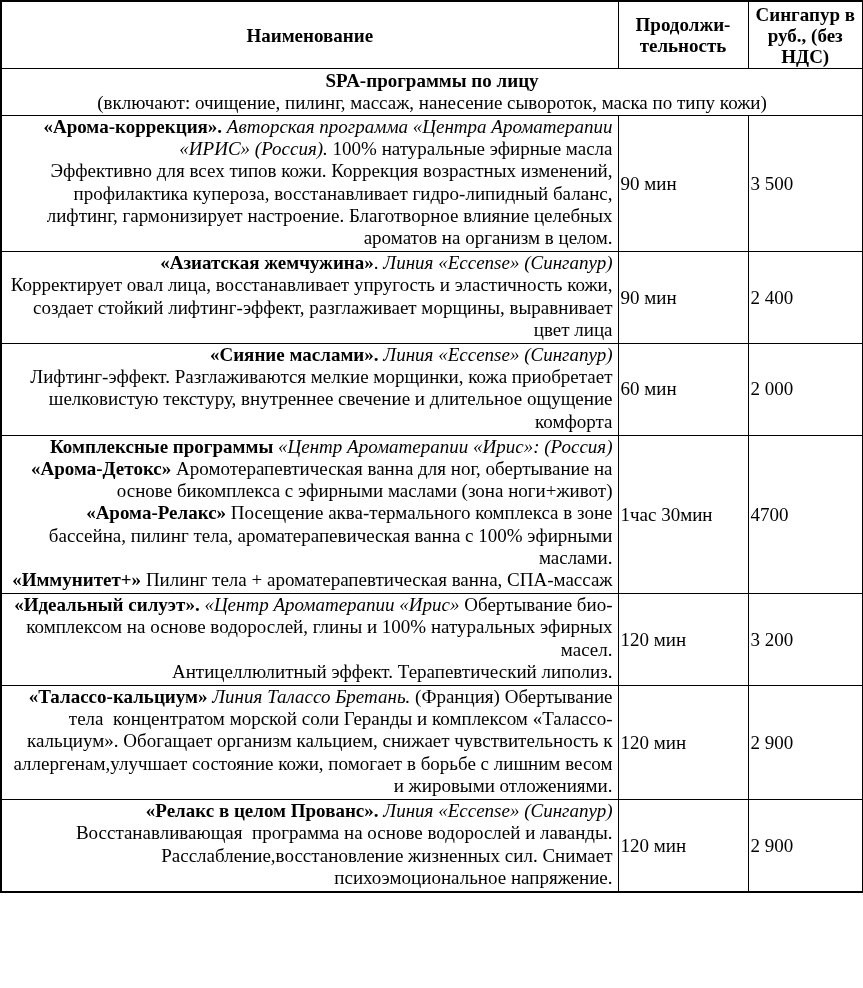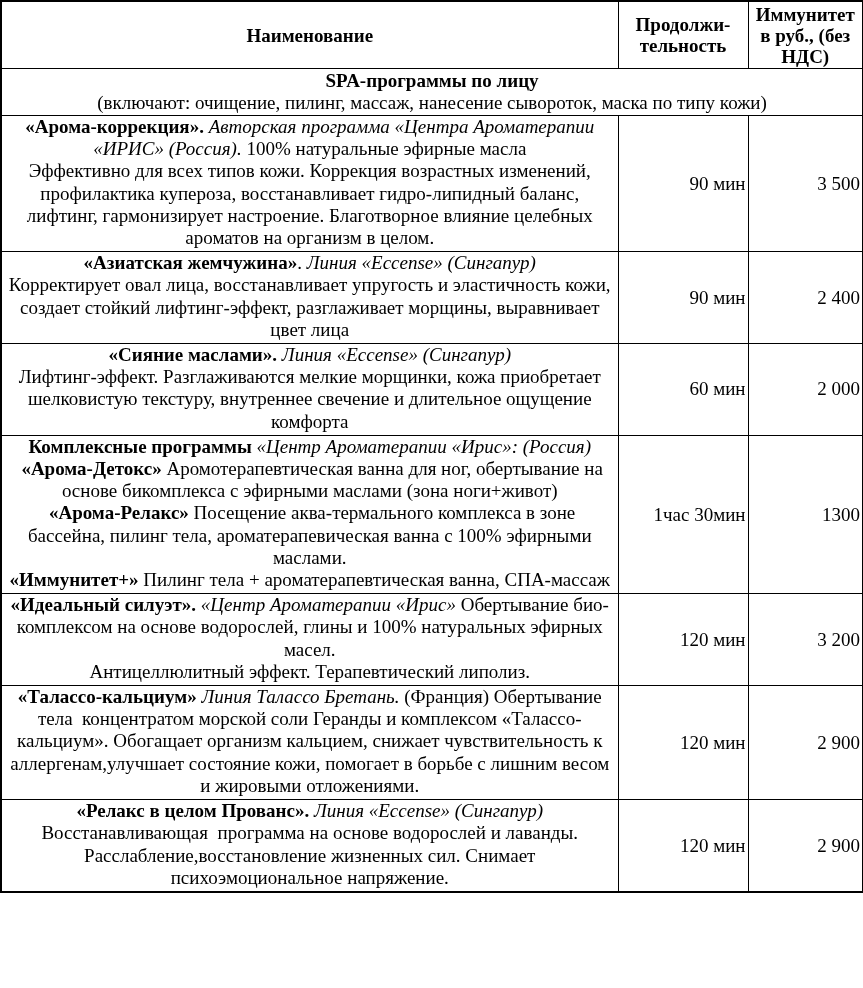--- a/index.html
+++ b/index.html
@@ -26,26 +26,26 @@
   thead th {
     height: 66px;
     text-align: center;
     vertical-align: middle;
     font-weight: 700;
     line-height: 21px;
     padding: 0 3px;
   }
   td.name-cell {
     vertical-align: top;
-    text-align: center;
+    text-align: right;
     padding: 0 5px 2px 5px;
     line-height: 22.2px;
   }
   td.duration-cell, td.price-cell {
-    text-align: right;
+    text-align: left;
     vertical-align: middle;
     line-height: 22px;
     padding: 0 2px;
     margin-left: 10px;
   }
   td.section-cell {
     text-align: center;
     vertical-align: middle;
     padding: 1px 2px 2px 2px;
     line-height: 21.5px;
@@ -60,21 +60,21 @@
 <table class="price-table">
   <colgroup>
     <col style="width:617px">
     <col style="width:130px">
     <col style="width:115px">
   </colgroup>
   <thead>
     <tr>
       <th>Наименование</th>
       <th>Продолжи-тельность</th>
-      <th>Иммунитет в руб., (без НДС)</th>
+      <th>Сингапур в руб., (без НДС)</th>
     </tr>
   </thead>
   <tbody>
       <tr>
         <td class="section-cell" colspan="3">
           <div class="section-title">SPA-программы по лицу</div>
           <div class="section-subtitle">(включают: очищение, пилинг, массаж, нанесение сывороток, маска по типу кожи)</div>
         </td>
       </tr>
       <tr>
@@ -88,21 +88,21 @@
         <td class="price-cell">2 400</td>
       </tr>
       <tr>
         <td class="name-cell"><b>«Сияние маслами». </b><i>Линия «Eccense» (Сингапур)</i><br><span>Лифтинг-эффект. Разглаживаются мелкие морщинки, кожа приобретает шелковистую текстуру, внутреннее свечение и длительное ощущение комфорта</span></td>
         <td class="duration-cell">60 мин</td>
         <td class="price-cell">2 000</td>
       </tr>
       <tr>
         <td class="name-cell"><b>Комплексные программы </b><i>«Центр Ароматерапии «Ирис»: (Россия)</i><br><b>&nbsp;«Арома-Детокс» </b><span>Аромотерапевтическая ванна для ног, обертывание на основе бикомплекса с эфирными маслами (зона ноги+живот)</span><br><b>&nbsp;«Арома-Релакс» </b><span>Посещение аква-термального комплекса в зоне бассейна, пилинг тела, ароматерапевическая ванна с 100% эфирными маслами.</span><br><b>«Иммунитет+» </b><span>Пилинг тела + ароматерапевтическая ванна, СПА-массаж</span></td>
         <td class="duration-cell">1час 30мин</td>
-        <td class="price-cell">1300</td>
+        <td class="price-cell">4700</td>
       </tr>
       <tr>
         <td class="name-cell"><b>«Идеальный силуэт». </b><i>«Центр Ароматерапии «Ирис» </i><span>Обертывание био-комплексом на основе водорослей, глины и 100% натуральных эфирных масел.</span><br><span>Антицеллюлитный эффект. Терапевтический липолиз.</span></td>
         <td class="duration-cell">120 мин</td>
         <td class="price-cell">3 200</td>
       </tr>
       <tr>
         <td class="name-cell"><b>«Талассо-кальциум» </b><i>Линия Талассо Бретань. </i><span>(Франция) Обертывание тела&nbsp; концентратом морской соли Геранды и комплексом «Талассо-кальциум». Обогащает организм кальцием, снижает чувствительность к аллергенам,улучшает состояние кожи, помогает в борьбе с лишним весом и жировыми отложениями.</span></td>
         <td class="duration-cell">120 мин</td>
         <td class="price-cell">2 900</td>

